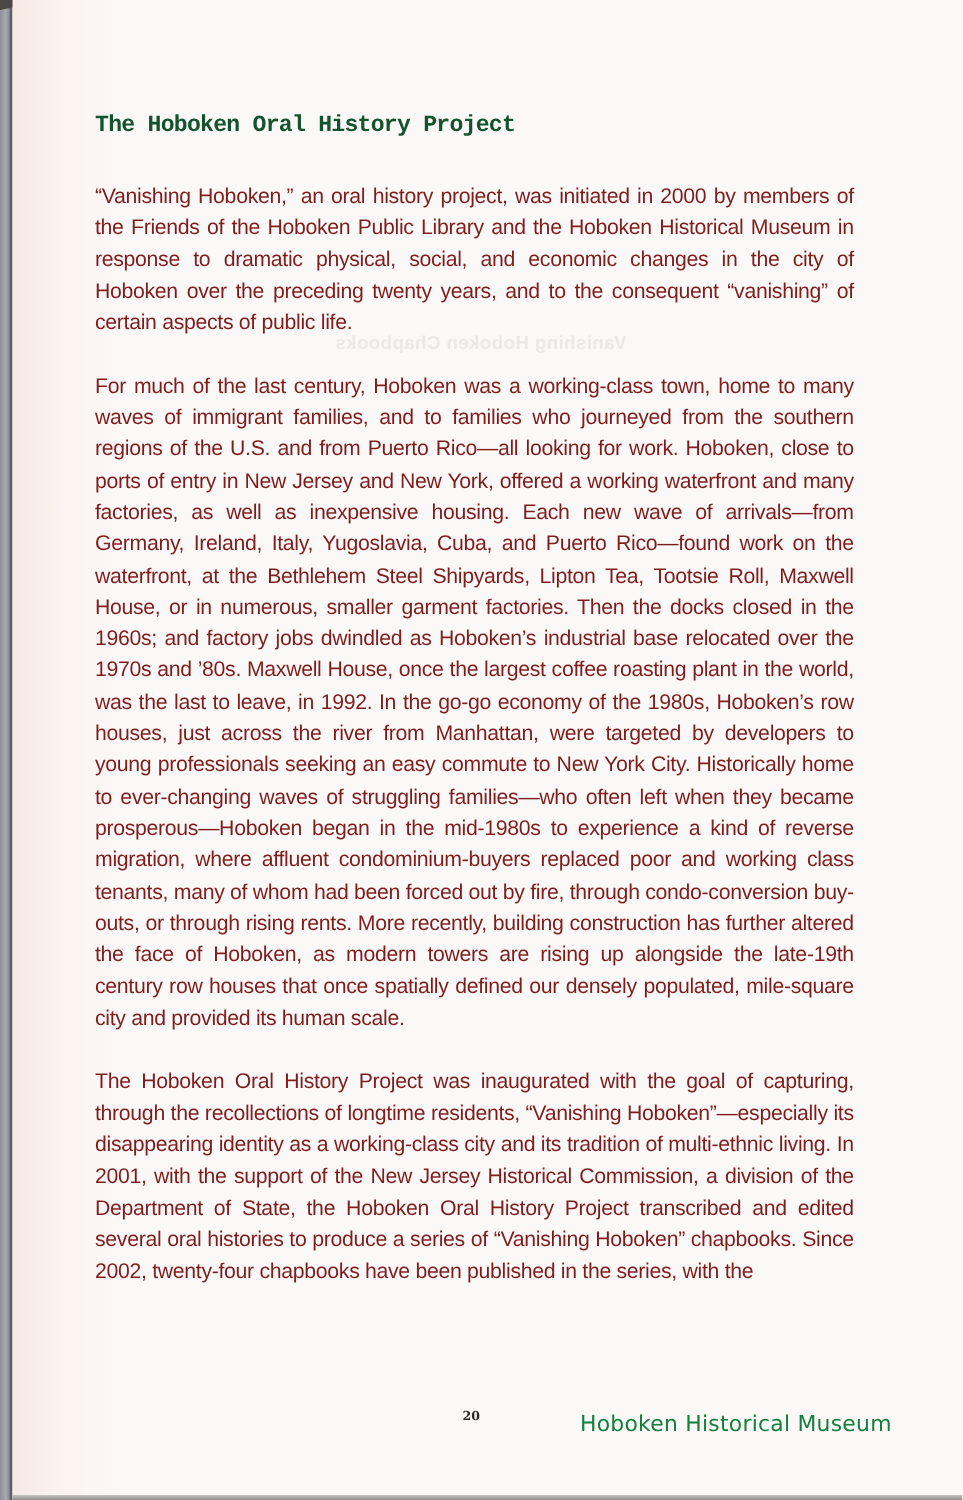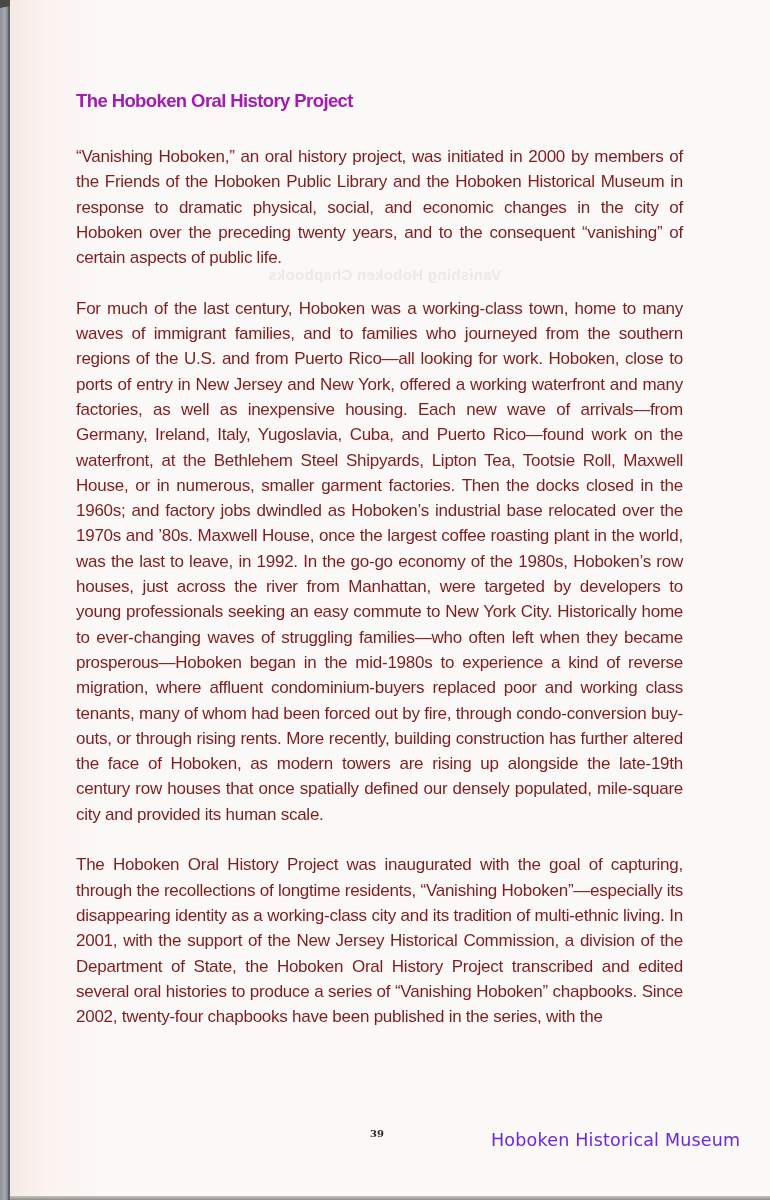--- a/index.html
+++ b/index.html
@@ -51,25 +51,25 @@
       font-size: 15px;
       font-weight: bold;
       color: #ece8e8;
       transform: scaleX(-1);
       letter-spacing: 0.3px;
     }
     .heading {
       position: absolute;
       left: 76px; top: 90px;
       margin: 0;
-      font-family: Liberation Sans, sans-serif;
+      font-family: Liberation Mono, monospace;
       font-weight: bold;
       font-size: 18.5px;
       letter-spacing: -0.6px;
-      color: #a21caf;
+      color: #14532d;
     }
     .body-text {
       position: absolute;
       left: 76px; top: 144px;
       width: 607px;
       color: #7f1d1d;
       font-family: "Liberation Sans", sans-serif;
       font-size: 17px;
       line-height: 25.3px;
     }
@@ -81,24 +81,24 @@
     .page-number {
       position: absolute;
       left: 370px; top: 1128px;
       font-family: "DejaVu Serif", serif;
       font-weight: bold;
       font-size: 10px;
       color: #2a2727;
     }
     .watermark {
       position: absolute;
-      left: 491px; top: 1130px;
+      left: 464px; top: 1130px;
       font-family: "DejaVu Sans", sans-serif;
       font-size: 17.5px;
-      color: #6d28d9;
+      color: #15803d;
       letter-spacing: 0.2px;
     }
   </style>
 </head>
 <body>
 
 <div class="binding-strip"></div>
 <div class="binding-edge"></div>
 <div class="corner-shadow"></div>
 <div class="page-gradient"></div>
@@ -107,14 +107,14 @@
 <div class="bleed-through">Vanishing Hoboken Chapbooks</div>
 
 <h1 class="heading">The Hoboken Oral History Project</h1>
 
 <div class="body-text">
   <p>“Vanishing Hoboken,” an oral history project, was initiated in 2000 by members of the Friends of the Hoboken Public Library and the Hoboken Historical Museum in response to dramatic physical, social, and economic changes in the city of Hoboken over the preceding twenty years, and to the consequent “vanishing” of certain aspects of public life.</p>
   <p>For much of the last century, Hoboken was a working-class town, home to many waves of immigrant families, and to families who journeyed from the southern regions of the U.S. and from Puerto Rico—all looking for work. Hoboken, close to ports of entry in New Jersey and New York, offered a working waterfront and many factories, as well as inexpensive housing. Each new wave of arrivals—from Germany, Ireland, Italy, Yugoslavia, Cuba, and Puerto Rico—found work on the waterfront, at the Bethlehem Steel Shipyards, Lipton Tea, Tootsie Roll, Maxwell House, or in numerous, smaller garment factories. Then the docks closed in the 1960s; and factory jobs dwindled as Hoboken’s industrial base relocated over the 1970s and ’80s. Maxwell House, once the largest coffee roasting plant in the world, was the last to leave, in 1992. In the go-go economy of the 1980s, Hoboken’s row houses, just across the river from Manhattan, were targeted by developers to young professionals seeking an easy commute to New York City. Historically home to ever-changing waves of struggling families—who often left when they became prosperous—Hoboken began in the mid-1980s to experience a kind of reverse migration, where affluent condominium-buyers replaced poor and working class tenants, many of whom had been forced out by fire, through condo-conversion buy-outs, or through rising rents. More recently, building construction has further altered the face of Hoboken, as modern towers are rising up alongside the late-19th century row houses that once spatially defined our densely populated, mile-square city and provided its human scale.</p>
   <p>The Hoboken Oral History Project was inaugurated with the goal of capturing, through the recollections of longtime residents, “Vanishing Hoboken”—especially its disappearing identity as a working-class city and its tradition of multi-ethnic living. In 2001, with the support of the New Jersey Historical Commission, a division of the Department of State, the Hoboken Oral History Project transcribed and edited several oral histories to produce a series of “Vanishing Hoboken” chapbooks. Since 2002, twenty-four chapbooks have been published in the series, with the</p>
 </div>
 
-<div class="page-number">39</div>
+<div class="page-number">20</div>
 <div class="watermark">Hoboken Historical Museum</div>
 
 </body></html>

